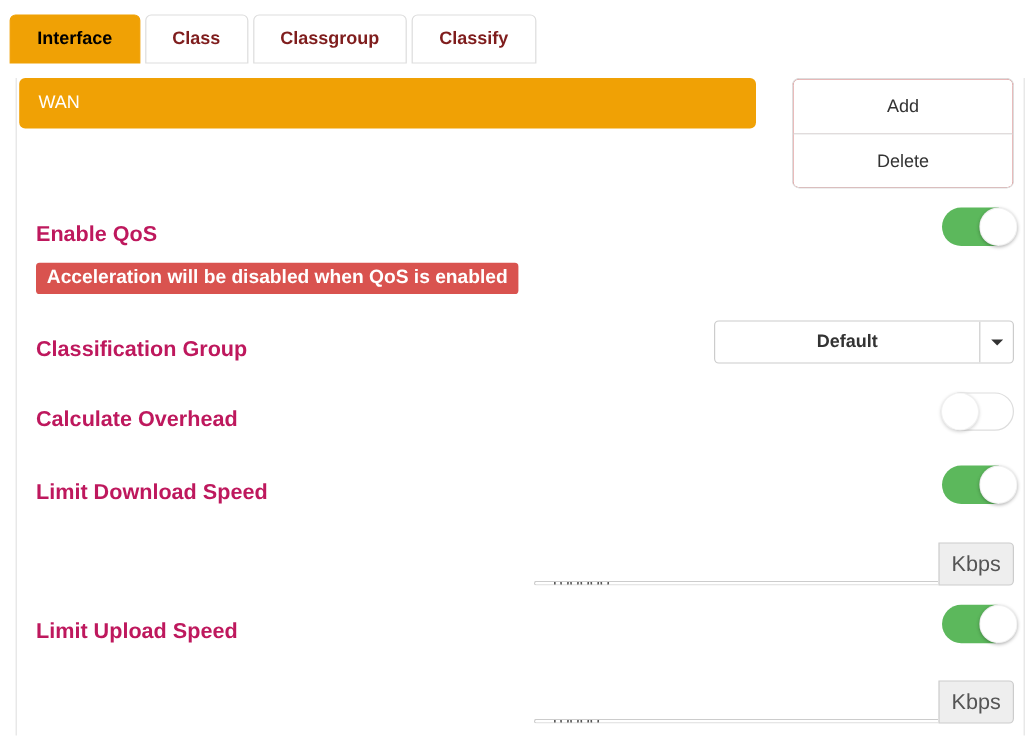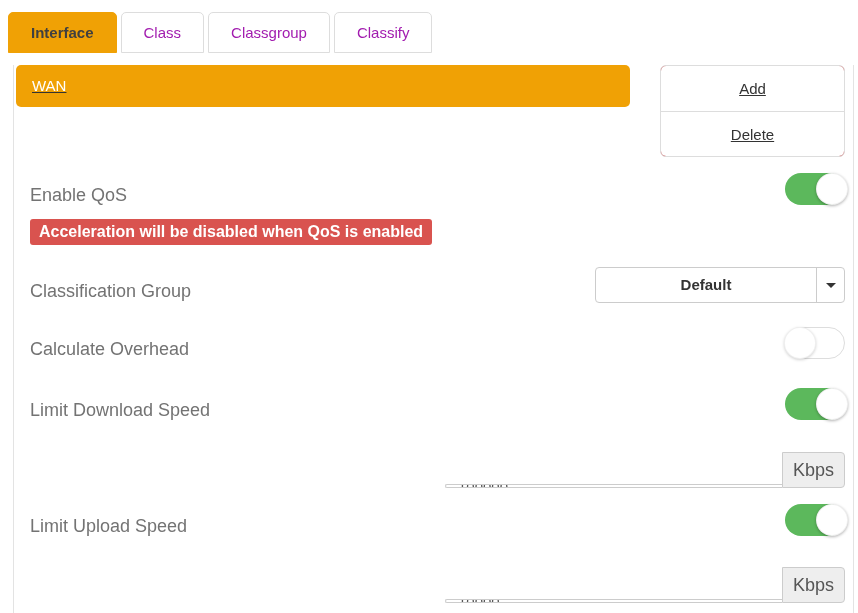--- a/index.html
+++ b/index.html
@@ -2,40 +2,40 @@
 <html><head>
 <meta charset="utf-8">
 <style>
   * { margin: 0; padding: 0; box-sizing: border-box; }
   html, body { width: 858px; height: 613px; background: #fff; overflow: hidden; }
   body { font-family: "Liberation Sans", sans-serif; color: #333; }
 
   
   .tabbar { display: flex; align-items: flex-end; gap: 4px; padding: 10px 0 0 8px; height: 53px; }
   .tab { padding: 11px 22px; font-size: 15px; border-radius: 5px 5px 0 0; cursor: pointer;
-         background: #fff; border: 1px solid #ddd; border-bottom: 1px solid #ddd; color: #a21caf; }
-  .tab.active { background: #f0a105; border-color: #f0a105; color: #404040; font-weight: bold; }
+         background: #fff; border: 1px solid #ddd; border-bottom: 1px solid #ddd; color: #7f1d1d; font-weight: bold; }
+  .tab.active { background: #f0a105; border-color: #f0a105; color: #000000; font-weight: bold; }
 
   
   .panel { margin-left: 13px; width: 841px; height: 560px;
            border-left: 1px solid #e3e3e3; border-right: 1px solid #e3e3e3;
            padding: 0 8px 0 2px; }
 
   
-  .top-row { display: flex; justify-content: space-between; align-items: flex-start; margin-top: 12px; text-decoration: underline; }
+  .top-row { display: flex; justify-content: space-between; align-items: flex-start; margin-top: 12px; }
   .iface-item { width: 614px; height: 42px; background: #f0a105; border-radius: 5px;
                 color: #fff; font-size: 15px; line-height: 42px; padding-left: 16px; cursor: pointer; }
   .btn-group { width: 185px; border: 1px solid #ddd; border-radius: 6px; overflow: hidden; background: #b91c1c; }
   .btn { display: block; width: 100%; height: 45px; background: #fff; border: none;
          font-family: "Liberation Sans", sans-serif; font-size: 15px; color: #333; cursor: pointer; }
   .btn + .btn { border-top: 1px solid #ddd; }
 
   
   .row { display: flex; justify-content: space-between; align-items: center; }
-  .row-label { font-size: 18px; font-weight: normal; color: #737373; padding-left: 14px; margin-top: 12px; }
+  .row-label { font-size: 18px; font-weight: bold; color: #be185d; padding-left: 14px; margin-top: 12px; }
   .r-qos   { margin-top: 16px; height: 32px; }
   .r-warn  { margin-top: 14px; padding-left: 14px; }
   .r-group { margin-top: 22px; height: 36px; }
   .r-ovh   { margin-top: 24px; height: 32px; }
   .r-dl    { margin-top: 29px; height: 32px; }
   .r-in1   { margin-top: 32px; display: flex; justify-content: flex-end; }
   .r-ul    { margin-top: 16px; height: 32px; }
   .r-in2   { margin-top: 31px; display: flex; justify-content: flex-end; }
 
   .badge-warning { display: inline-block; background: #d9534f; color: #fff;

